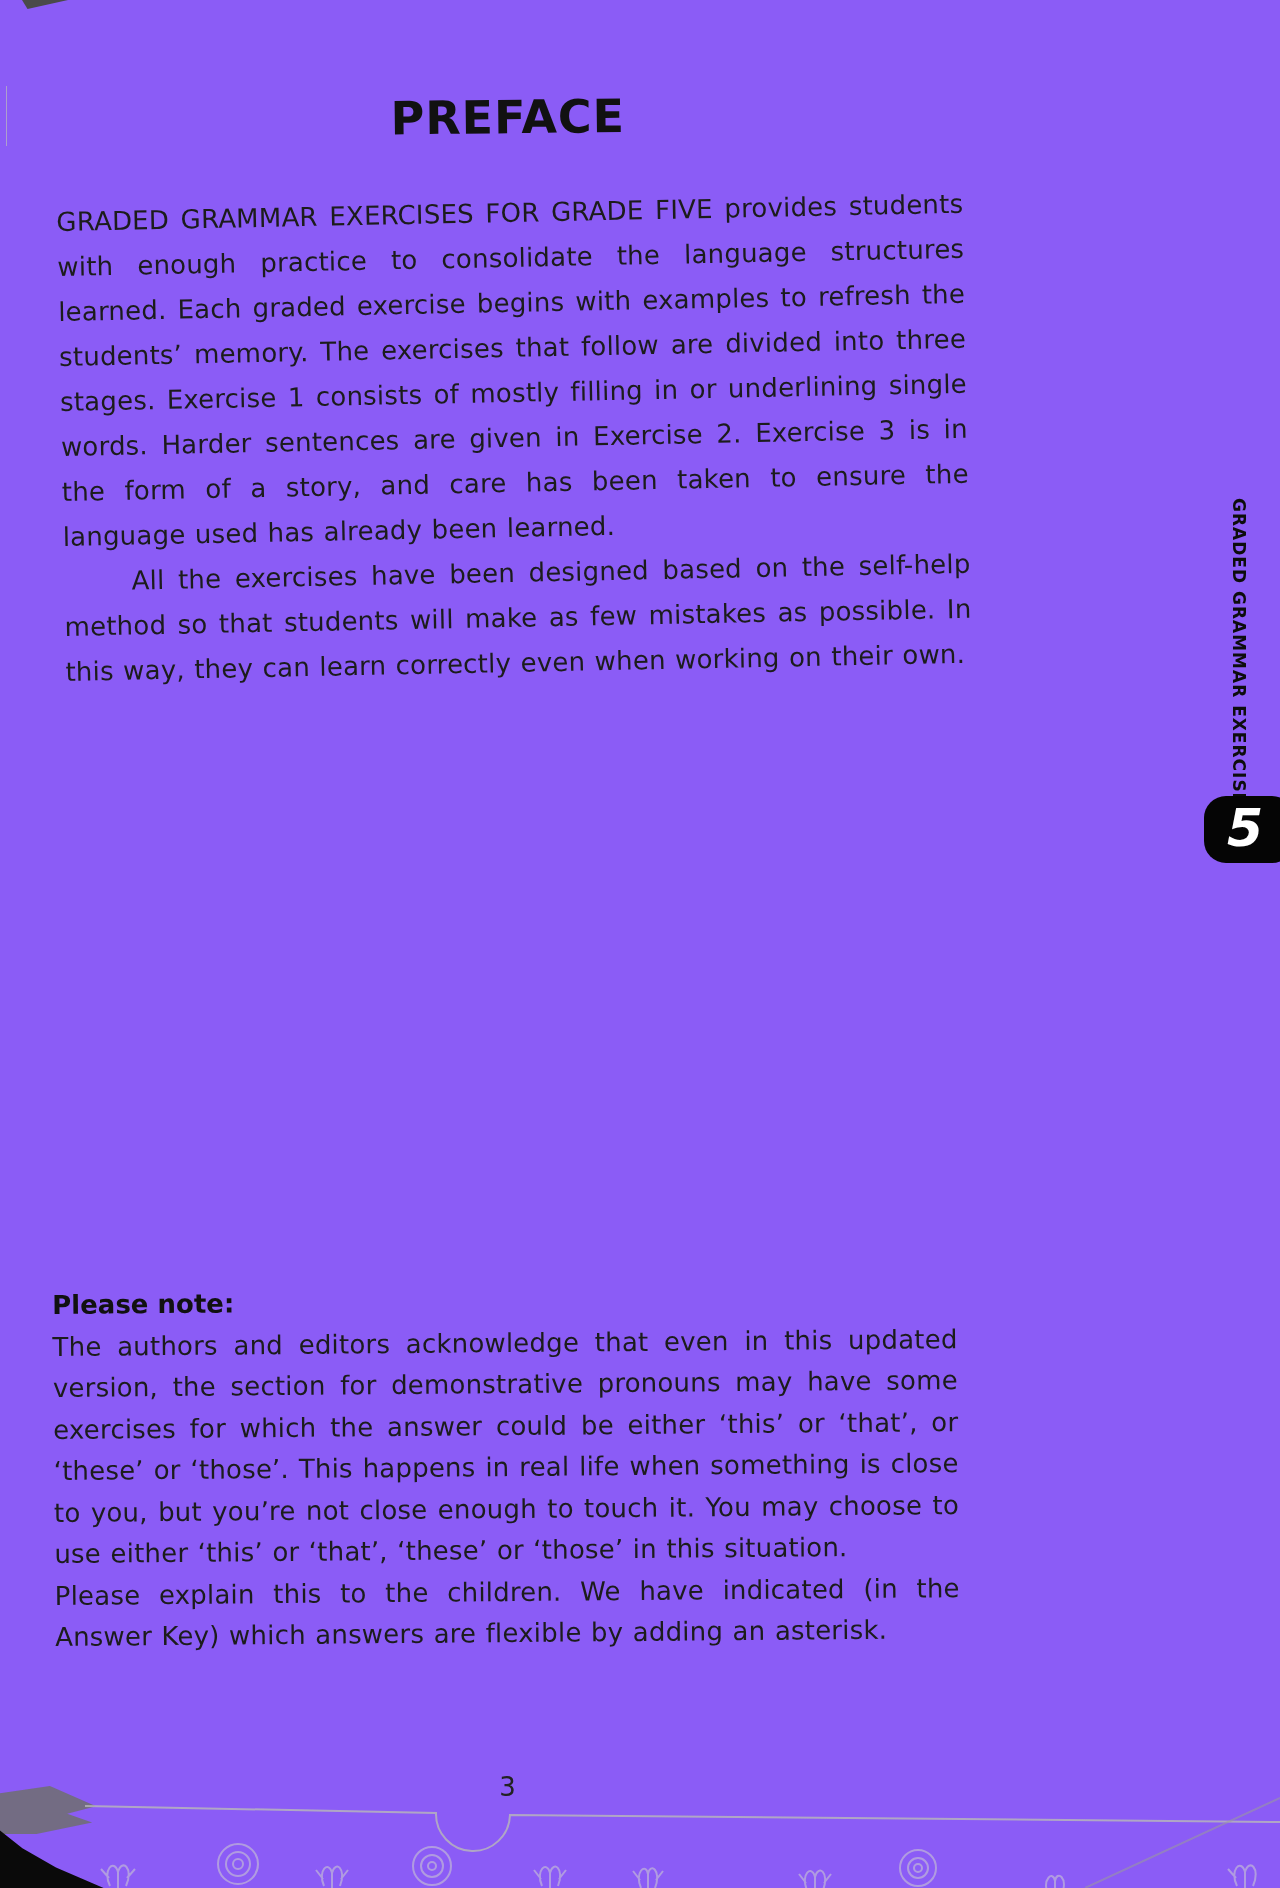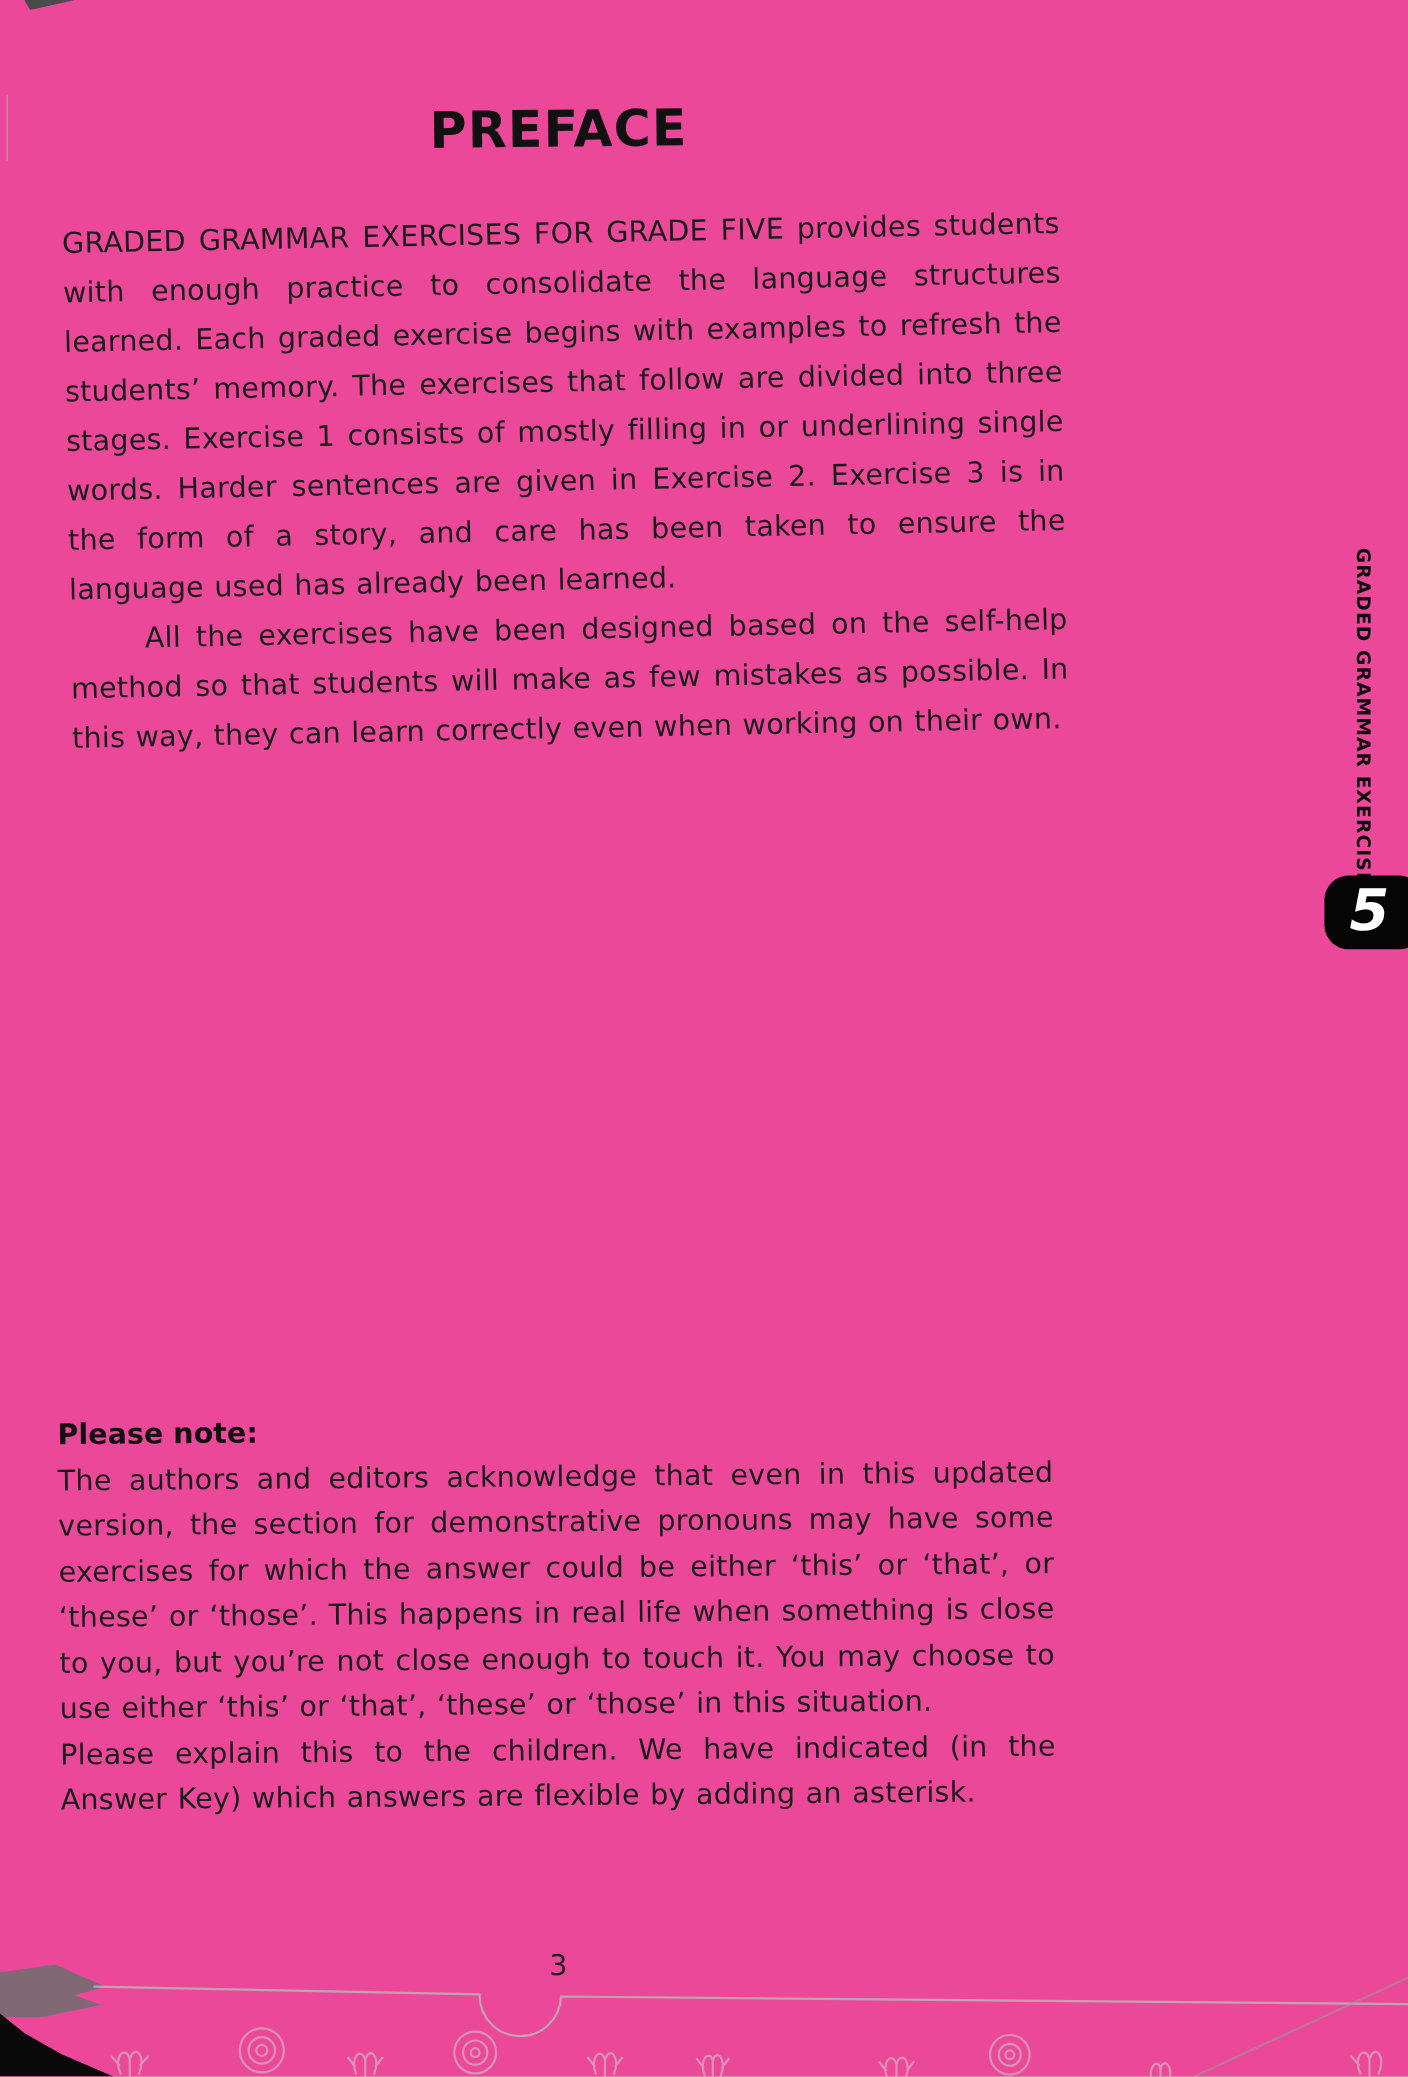--- a/index.html
+++ b/index.html
@@ -1,20 +1,20 @@
 <!DOCTYPE html>
 <html><head>
 <meta charset="utf-8">
 <style>
   html,body { margin:0; padding:0; background:#d9d9d9; }
   .page {
     position:relative;
     width:1280px; height:1888px;
     margin:0 auto;
-    background:#ec4899;
+    background:#8b5cf6;
     overflow:hidden;
     font-family:"DejaVu Sans","Liberation Sans",sans-serif;
     color:#1c1c1c;
   }
 
   
   .title-wrap {
     position:absolute; left:55px; top:95px; width:905px;
     text-align:center;
     transform:rotate(-0.6deg); transform-origin:0 0;

